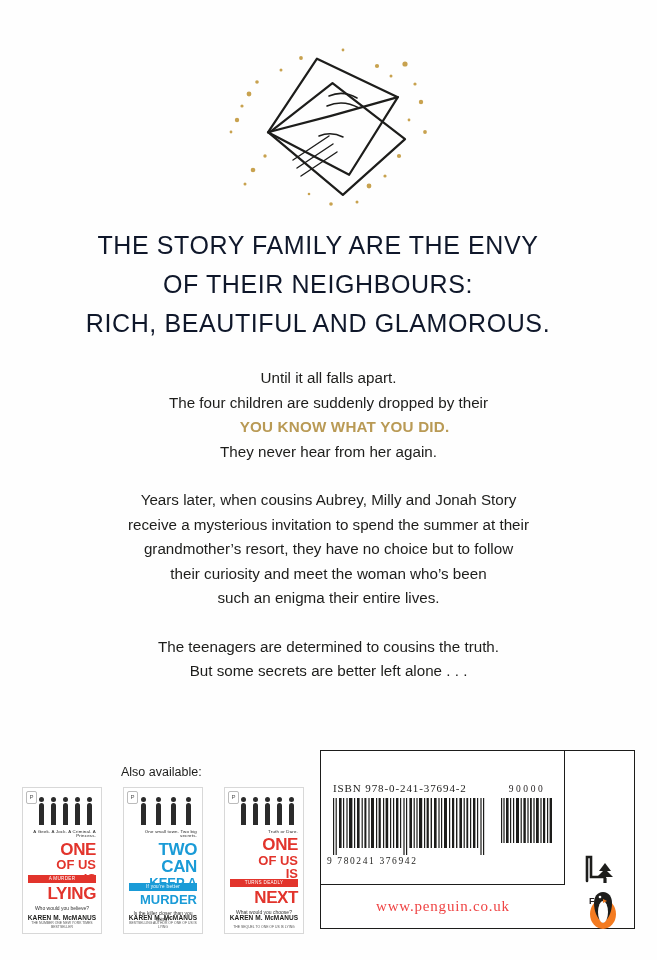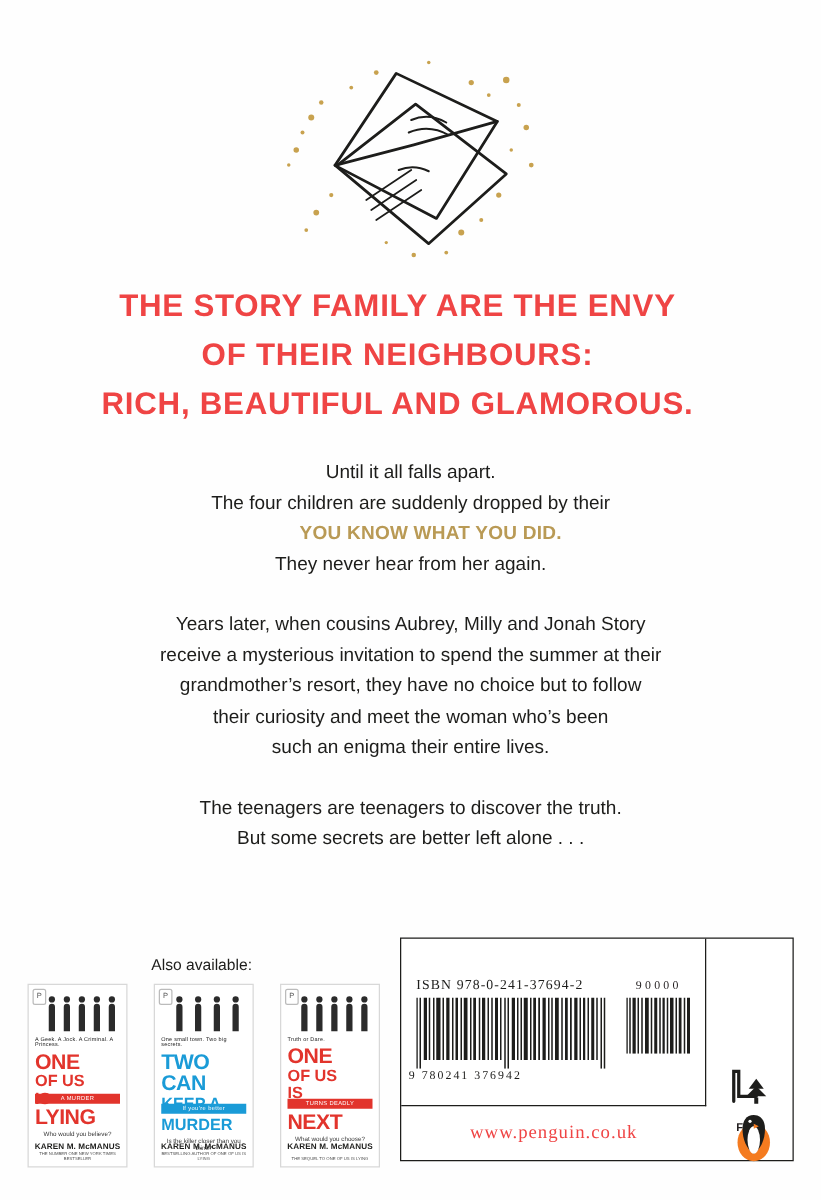--- a/index.html
+++ b/index.html
@@ -31,23 +31,23 @@
   }
   .envelope-wrap svg { display: block; margin: 0 auto; }
 
   
   .headline {
     position: absolute;
     top: 226px;
     left: 0;
     width: 636px;
     text-align: center;
-    color: #ef4444;
+    color: #0f172a;
     font-family: "Liberation Sans", sans-serif;
-    font-weight: bold;
+    font-weight: normal;
     font-size: 25px;
     letter-spacing: 0.6px;
     line-height: 39px;
     text-transform: uppercase;
   }
   .headline div { white-space: nowrap; }
 
   
   .blurb {
     position: absolute;
@@ -136,21 +136,21 @@
     top: -6px; left: 0px;
     width: 5px; height: 5px;
     border-radius: 50%;
     background: #2b2b2b;
   }
   .thumb .title-block {
     position: absolute;
     top: 40px;
     left: 5px;
     right: 5px;
-    text-align: left;
+    text-align: right;
     font-family: "Liberation Sans", sans-serif;
     font-weight: bold;
     line-height: 1.02;
   }
   .thumb .big {
     font-size: 17px;
     letter-spacing: -.4px;
     display: block;
   }
   .thumb .mid {
@@ -399,21 +399,21 @@
     <p>The four children are suddenly dropped by their</p>
     <p class="gold">YOU KNOW WHAT YOU DID.</p>
     <p>They never hear from her again.</p>
     <div class="gap"></div>
     <p>Years later, when cousins Aubrey, Milly and Jonah Story</p>
     <p>receive a mysterious invitation to spend the summer at their</p>
     <p>grandmother’s resort, they have no choice but to follow</p>
     <p>their curiosity and meet the woman who’s been</p>
     <p>such an enigma their entire lives.</p>
     <div class="gap"></div>
-    <p>The teenagers are teenagers to discover the truth.</p>
+    <p>The teenagers are determined to cousins the truth.</p>
     <p>But some secrets are better left alone . . .</p>
   </div>
 
   <div class="also-label">Also available:</div>
 
   <div class="thumbs">
 
     <div class="thumb t1">
       <div class="pg-logo">P</div>
       <div class="tw">

